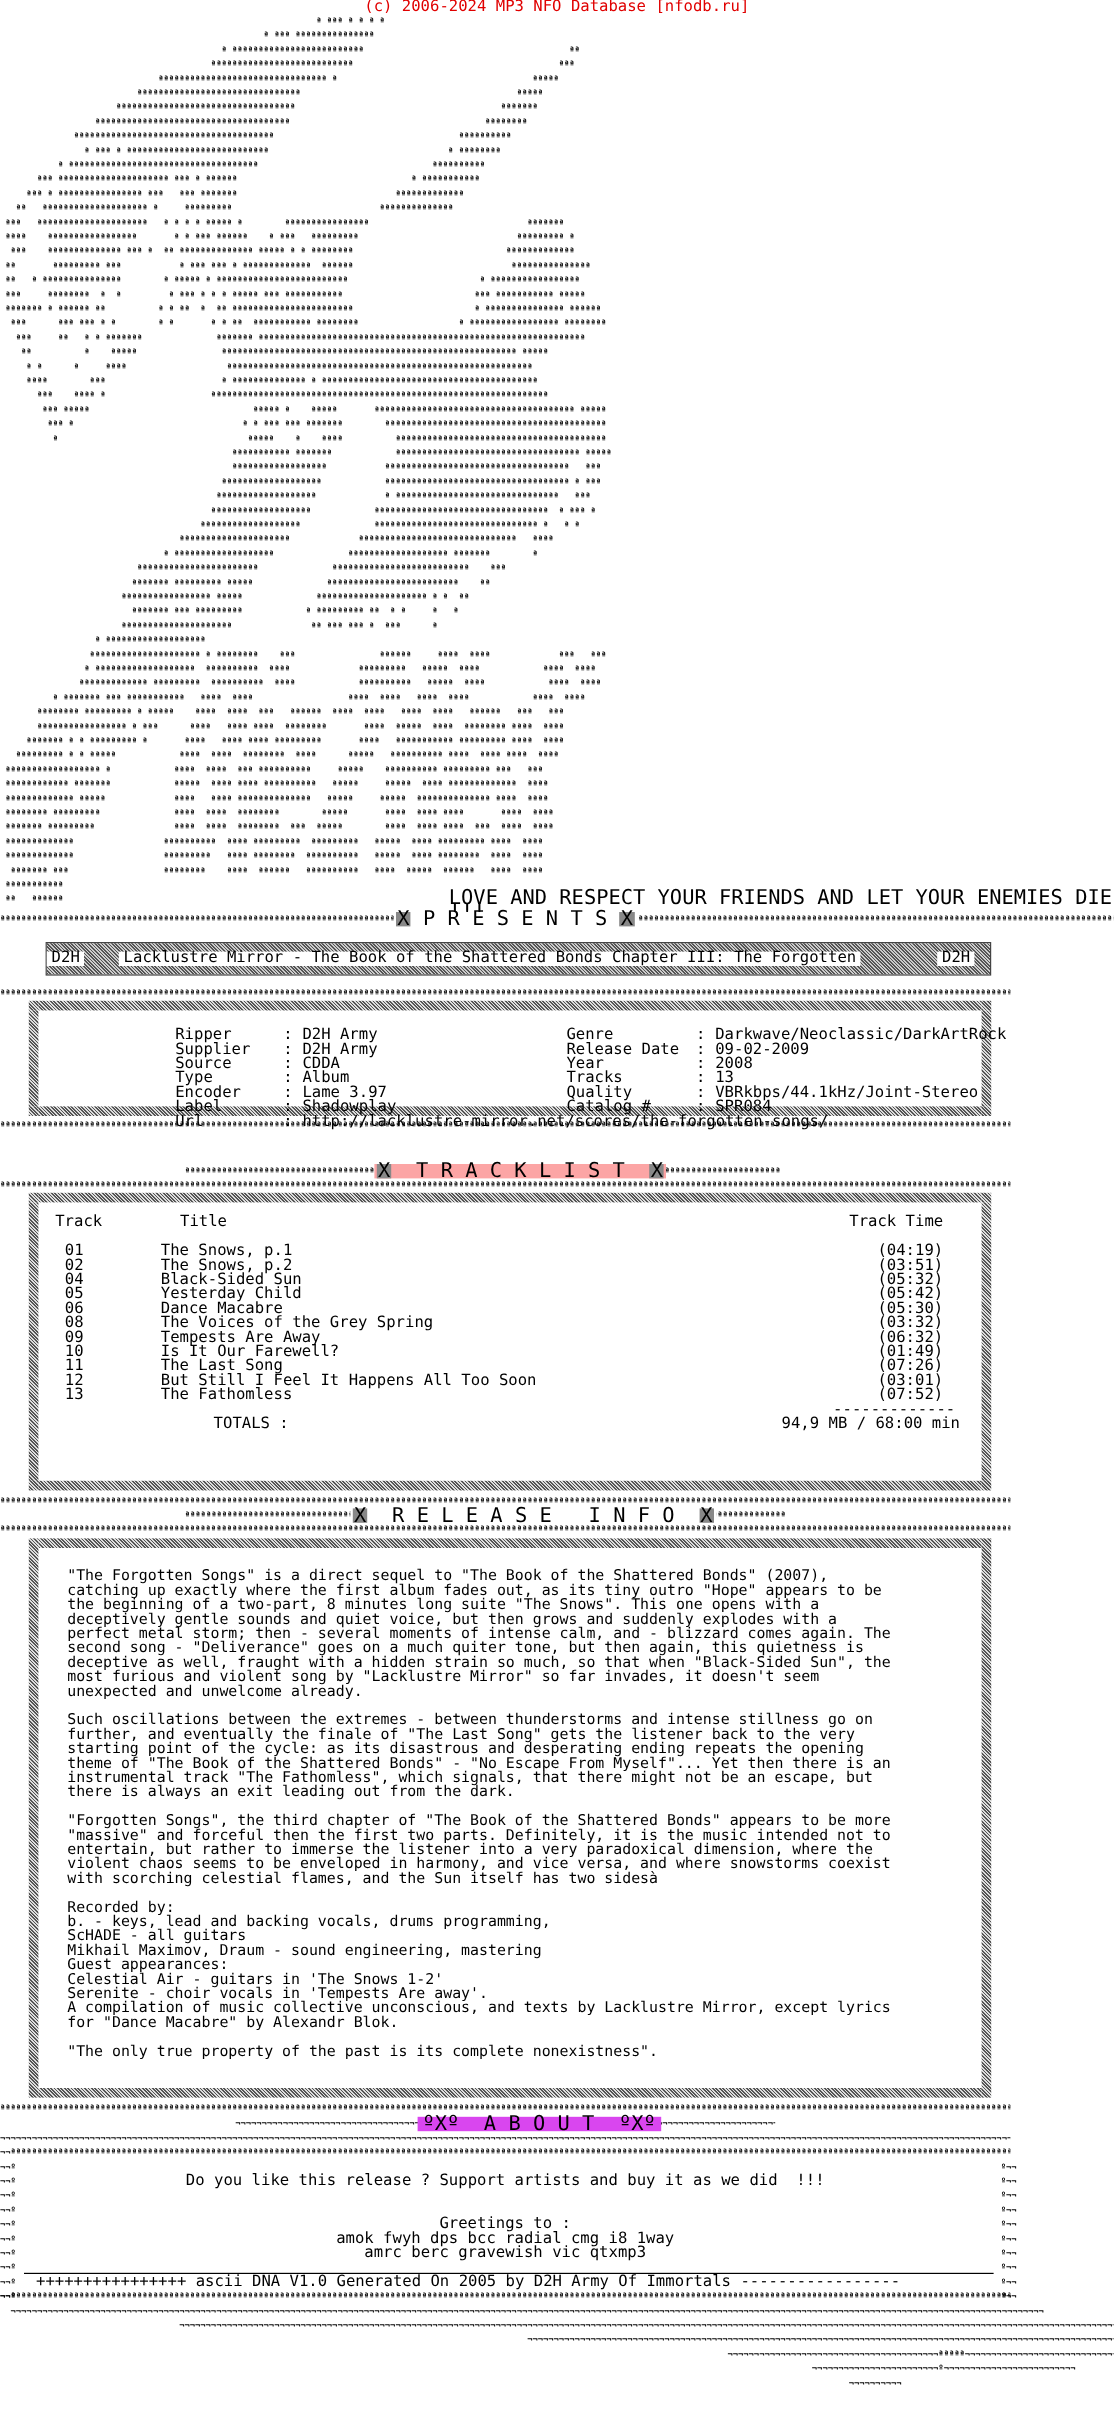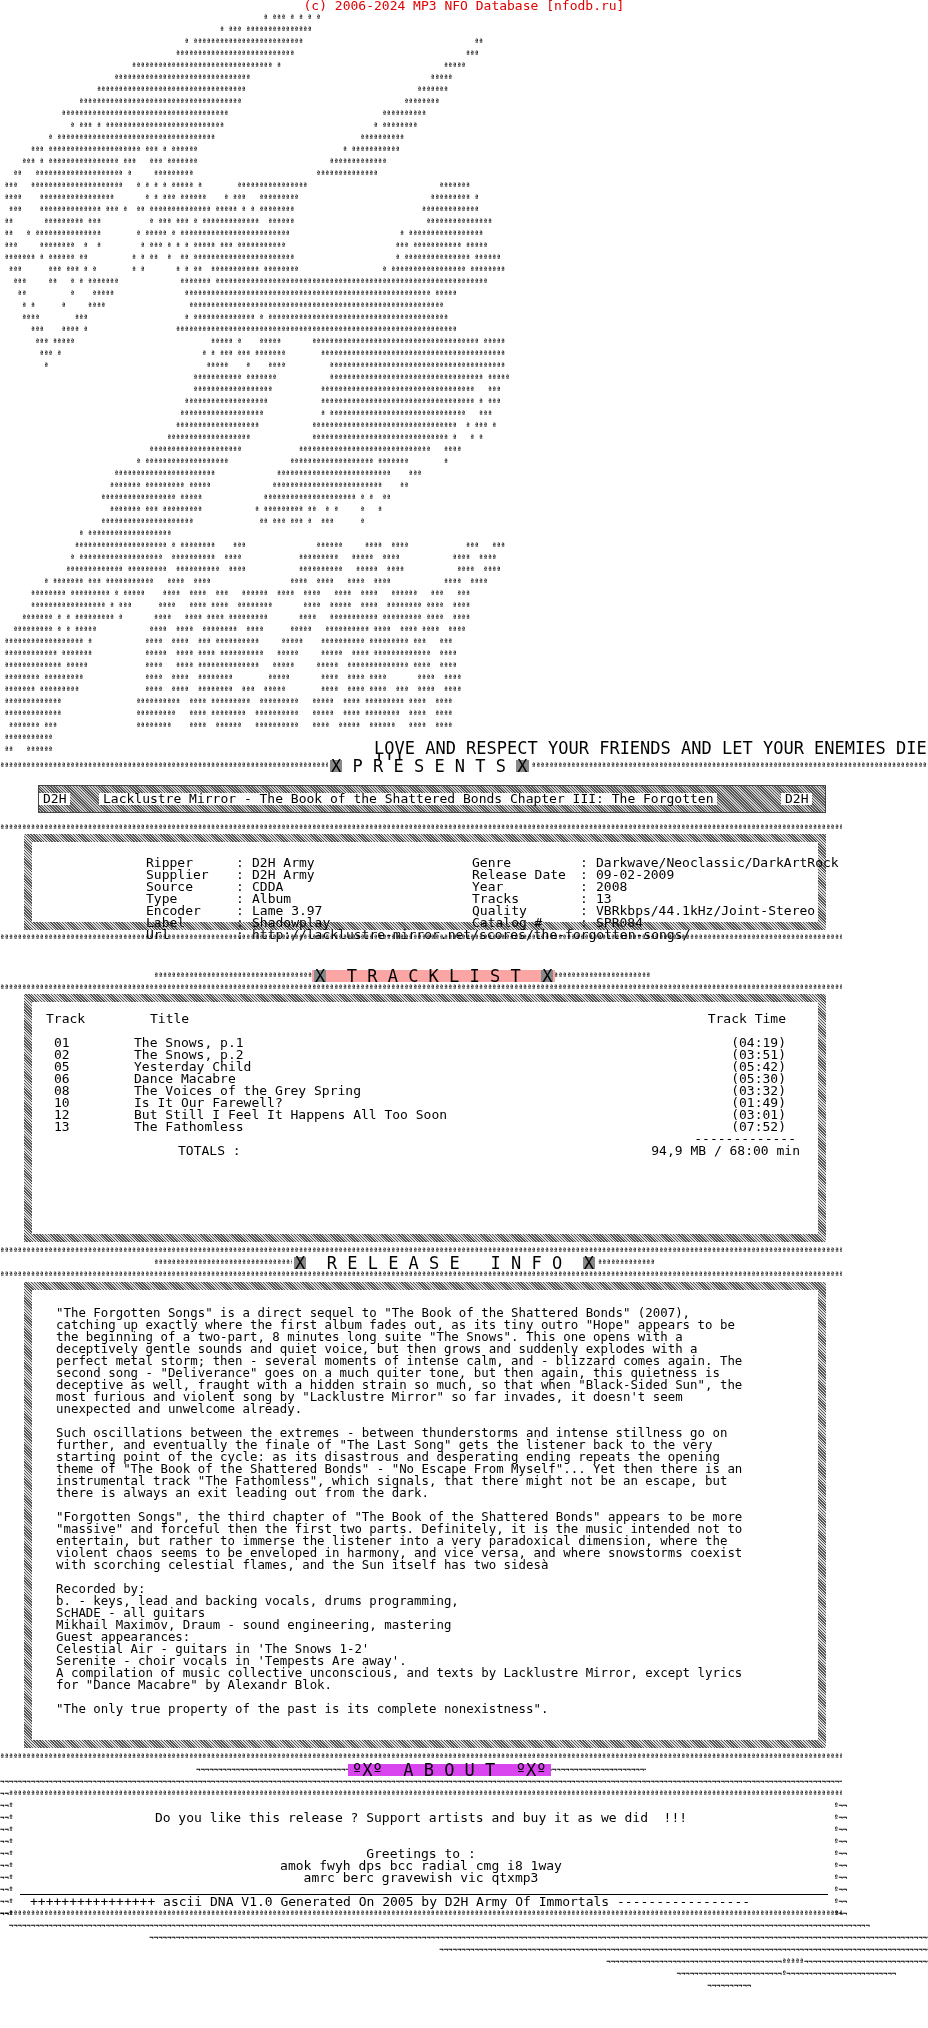--- a/index.html
+++ b/index.html
@@ -138,38 +138,53 @@
         <span class="n">01</span>
         <span class="t">The Snows, p.1</span>
         <span class="d" style="width: 110px; padding-right: 14px;">(04:19)</span>
       </div>
       <div class="row">
         <span class="n">02</span>
         <span class="t">The Snows, p.2</span>
         <span class="d" style="width: 110px; padding-right: 14px;">(03:51)</span>
       </div>
       <div class="row">
+        <span class="n">04</span>
+        <span class="t">Black-Sided Sun</span>
+        <span class="d" style="width: 110px; padding-right: 14px;">(05:32)</span>
+      </div>
+      <div class="row">
         <span class="n">05</span>
         <span class="t">Yesterday Child</span>
         <span class="d" style="width: 110px; padding-right: 14px;">(05:42)</span>
       </div>
       <div class="row">
         <span class="n">06</span>
         <span class="t">Dance Macabre</span>
         <span class="d" style="width: 110px; padding-right: 14px;">(05:30)</span>
       </div>
       <div class="row">
         <span class="n">08</span>
         <span class="t">The Voices of the Grey Spring</span>
         <span class="d" style="width: 110px; padding-right: 14px;">(03:32)</span>
       </div>
       <div class="row">
+        <span class="n">09</span>
+        <span class="t">Tempests Are Away</span>
+        <span class="d" style="width: 110px; padding-right: 14px;">(06:32)</span>
+      </div>
+      <div class="row">
         <span class="n">10</span>
         <span class="t">Is It Our Farewell?</span>
         <span class="d" style="width: 110px; padding-right: 14px;">(01:49)</span>
+      </div>
+      <div class="row">
+        <span class="n">11</span>
+        <span class="t">The Last Song</span>
+        <span class="d" style="width: 110px; padding-right: 14px;">(07:26)</span>
       </div>
       <div class="row">
         <span class="n">12</span>
         <span class="t">But Still I Feel It Happens All Too Soon</span>
         <span class="d" style="width: 110px; padding-right: 14px;">(03:01)</span>
       </div>
       <div class="row">
         <span class="n">13</span>
         <span class="t">The Fathomless</span>
         <span class="d" style="width: 110px; padding-right: 14px; text-align: right;">(07:52)</span>

